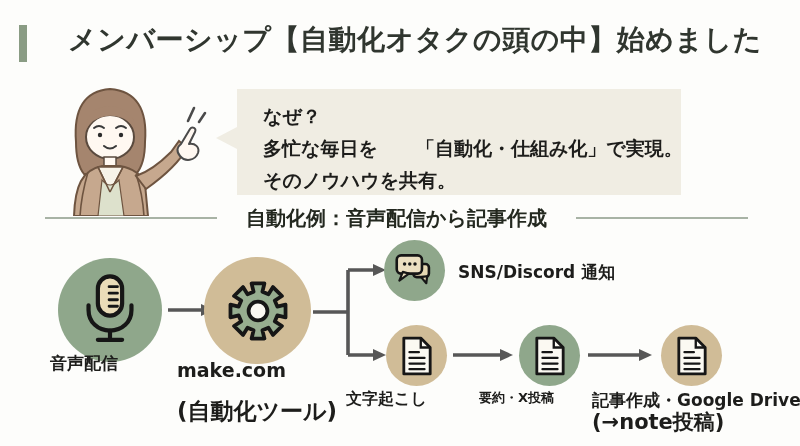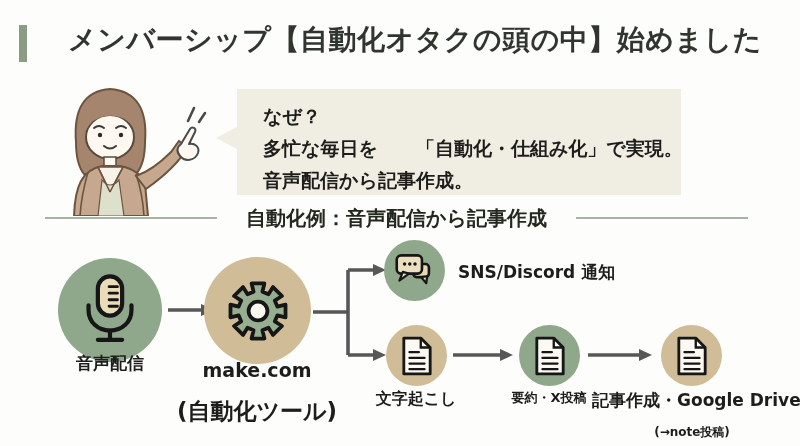--- a/index.html
+++ b/index.html
@@ -34,21 +34,21 @@
   }
   .section-divider .line{flex:1;height:2px;background:#a8b3a5;}
   .section-heading{font-size:20px;font-weight:bold;color:#23281f;white-space:nowrap;}
   
   .presenter{position:absolute;left:48px;top:80px;width:166px;height:136px;z-index:2;}
   
   .circle{position:absolute;border-radius:50%;display:flex;align-items:center;justify-content:center;}
   .circle.green{background:#8fa78b;}
   .circle.tan{background:#d0bc97;}
   .node-label{
-    position:absolute;text-align:center;font-weight:bold;color:#1d1d1b;white-space:nowrap;
+    position:absolute;text-align:left;font-weight:bold;color:#1d1d1b;white-space:nowrap;
   }
   .arrow-svg{position:absolute;}
   .arrow-svg line,.branch-svg path{stroke:#575757;stroke-width:3.6;fill:none;}
   .arrow-svg polygon,.branch-svg polygon{fill:#575757;}
 </style>
 </head>
 <body>
 
 <div class="slide">
 
@@ -88,21 +88,21 @@
 
     <path d="M133,64 l9,-15 c2,-3 7,-1 5,3 l-6,12 c6,-1 11,3 9,9 c-3,8 -13,9 -18,3 c-4,-5 -3,-9 1,-12 Z" fill="#fff8f1" stroke="#4a4a4a" stroke-width="2" stroke-linejoin="round"></path>
 
     <path d="M146,28 L140,41 M157,33 L151,42" stroke="#4a4a4a" stroke-width="2.6" stroke-linecap="round"></path>
   </svg>
 
   <div class="speech-bubble">
     <div class="tail"></div>
     <p>なぜ？</p>
     <p>多忙な毎日を　　「自動化・仕組み化」で実現。</p>
-    <p>音声配信から記事作成。</p>
+    <p>そのノウハウを共有。</p>
   </div>
 
   <div>
 
     <div class="circle green" style="left:58px;top:258px;width:104px;height:104px;">
       <svg width="56" height="76" viewBox="0 0 60 78">
         <rect x="17" y="3" width="26" height="42" rx="13" fill="#eadcb8" stroke="#161616" stroke-width="4.5"></rect>
         <path d="M29,14 h9 M29,21 h9 M29,28 h9 M29,35 h9" stroke="#161616" stroke-width="3" stroke-linecap="round"></path>
         <path d="M7,34 v5 c0,13 10,22 23,22 s23,-9 23,-22 v-5" fill="none" stroke="#161616" stroke-width="4.5" stroke-linecap="round"></path>
         <path d="M30,61 v9 M17,71 h26" stroke="#161616" stroke-width="4.5" stroke-linecap="round"></path>
@@ -181,16 +181,16 @@
     </svg>
 
     <div class="circle tan" style="left:661px;top:325px;width:61px;height:61px;">
       <svg width="32" height="40" viewBox="0 0 34 42">
         <path d="M3,2 H21 L31,12 V40 H3 Z" fill="#fbf9f2" stroke="#161616" stroke-width="3" stroke-linejoin="round"></path>
         <path d="M21,2 V12 H31" fill="none" stroke="#161616" stroke-width="2.5"></path>
         <path d="M9,17 h10 M9,23 h16 M9,29 h16 M9,35 h16" stroke="#161616" stroke-width="2.4" stroke-linecap="round"></path>
       </svg>
     </div>
     <div class="node-label" style="left:592px;top:389px;width:200px;font-size:17px;">記事作成・Google Drive保存</div>
-    <div class="node-label" style="left:592px;top:408px;width:200px;font-size:12px;margin-top:16px;">(→note投稿)</div>
+    <div class="node-label" style="left:592px;top:408px;width:200px;font-size:21px;">(→note投稿)</div>
 
   </div>
 </div>
 
 </body></html>

